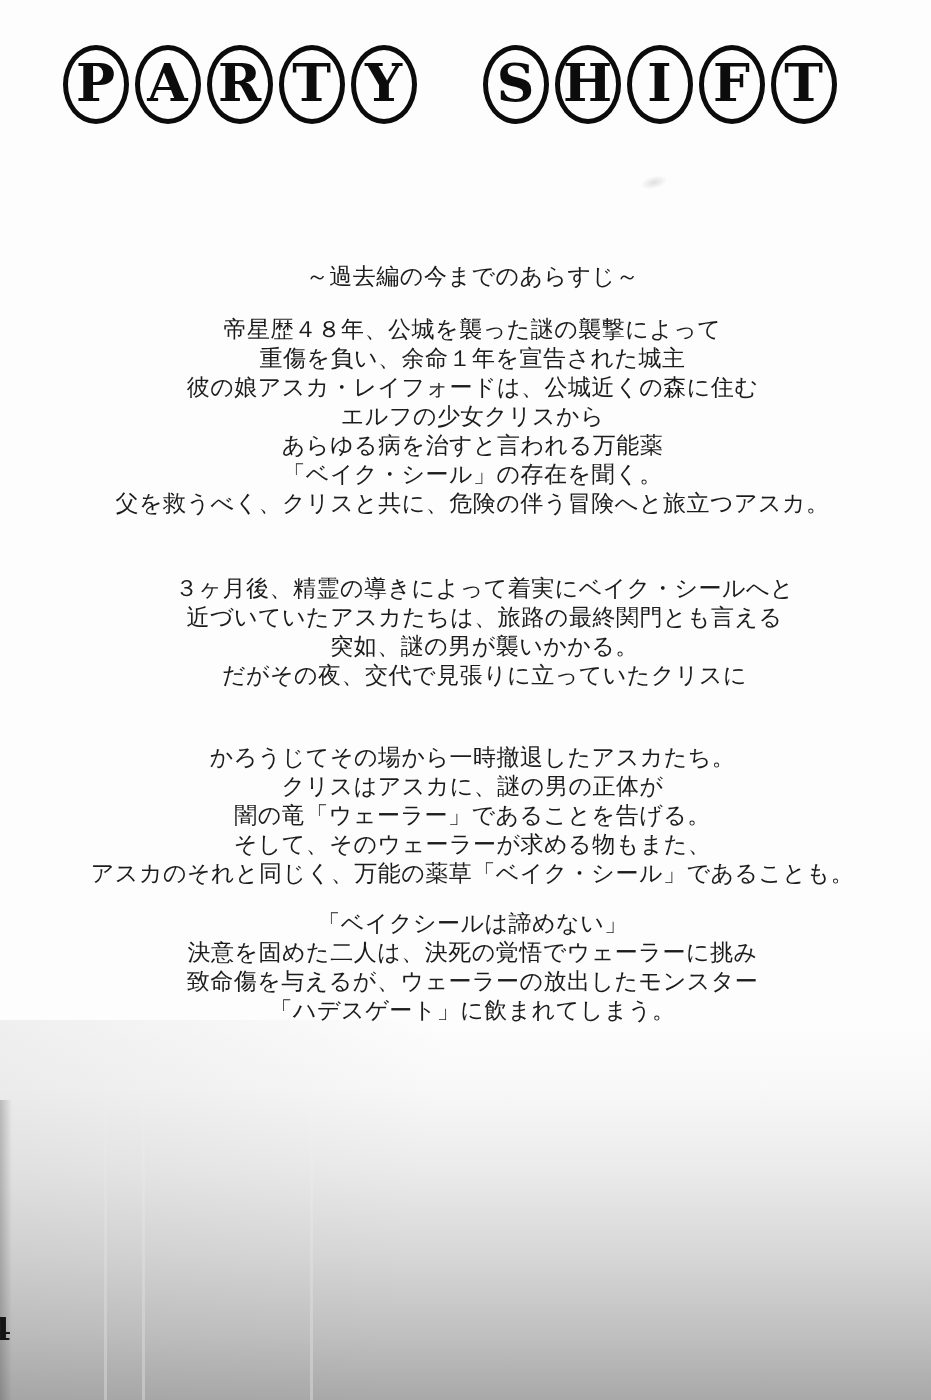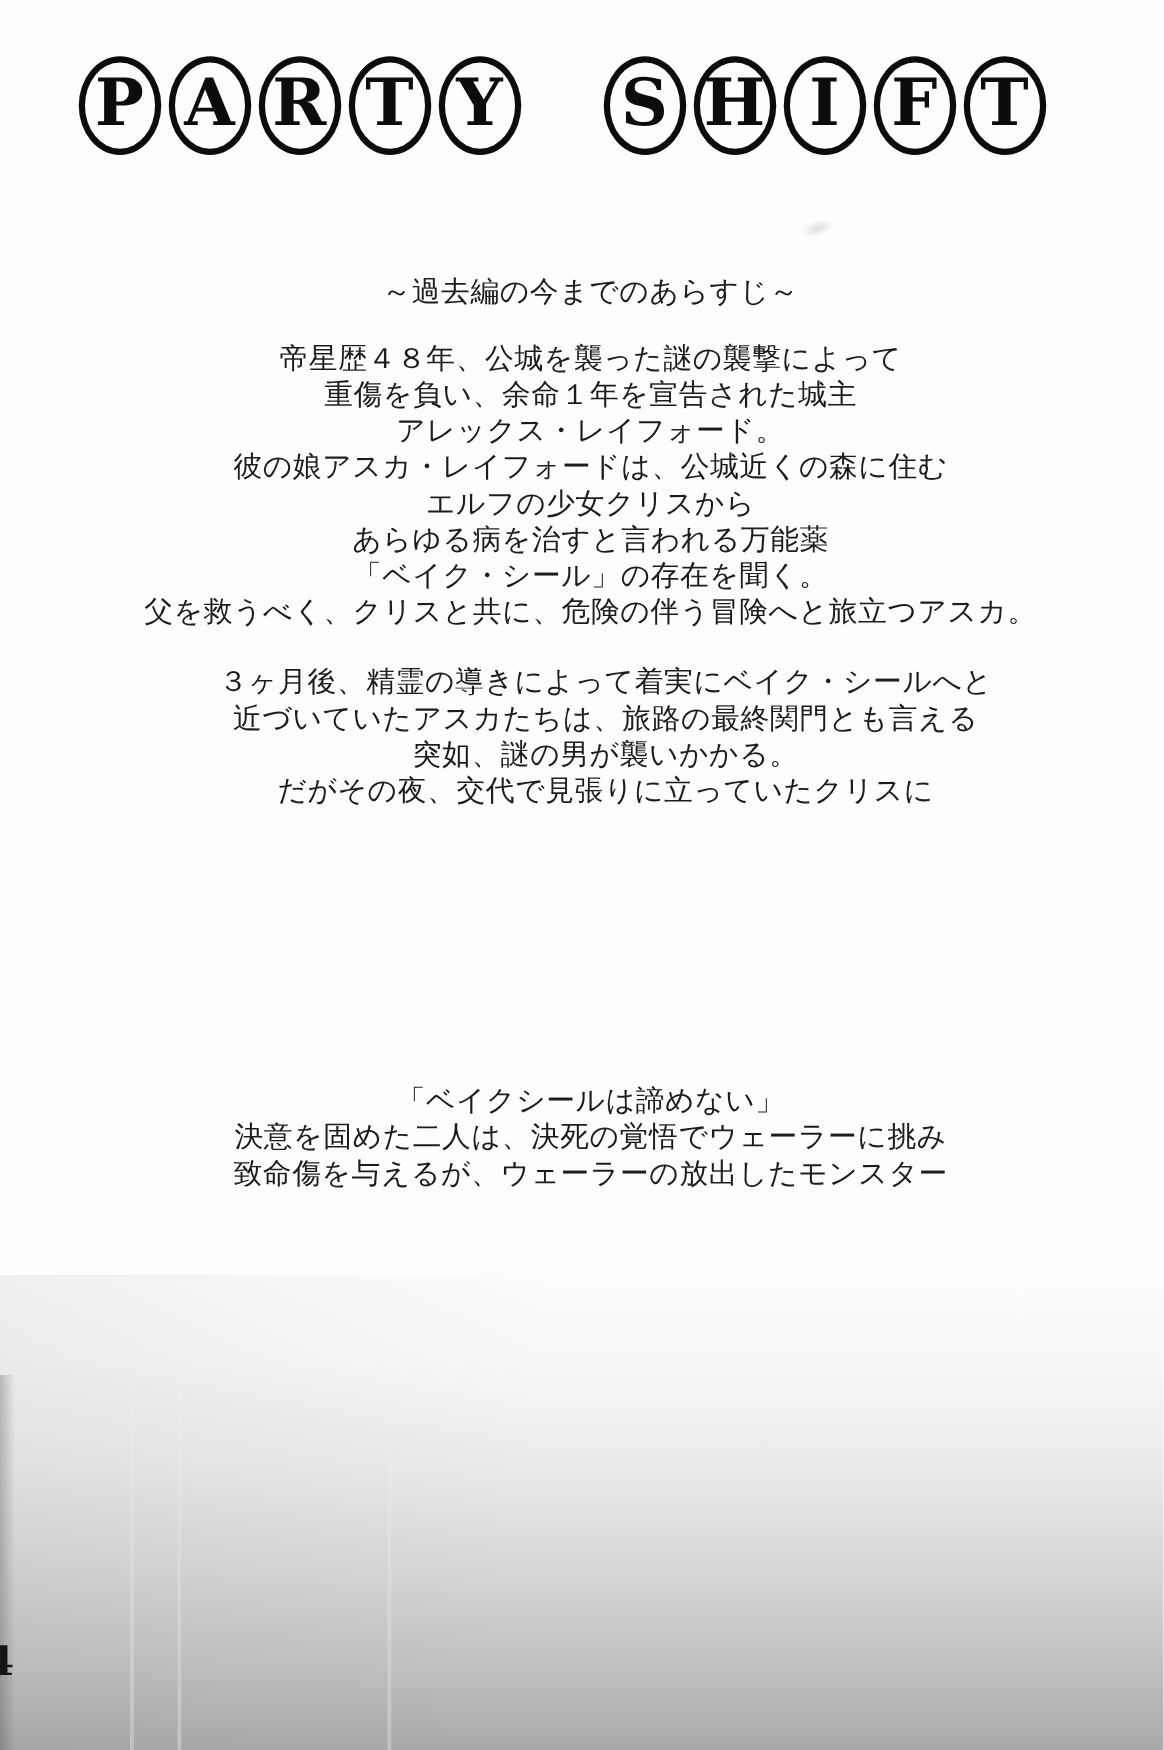--- a/index.html
+++ b/index.html
@@ -54,20 +54,21 @@
     position: absolute;
     left: 0;
     width: 100%;
     box-sizing: border-box;
     padding-left: 14px;
     text-align: center;
     font-size: 23px;
     line-height: 29px;
     letter-spacing: 0.5px;
     color: #1c1c1c;
+    margin-top: 43px;
   }
   .subtitle   { top: 219px; }
   .para-1     { top: 272px; font-family: Liberation Serif, serif; }
   .para-2     { top: 531px; padding-left: 38px; }
   .para-3     { top: 700px; }
   .para-4     { top: 866px; text-align: center; }
   .closing    { top: 1004px; }
 
   
   .bottom-fade {
@@ -150,40 +151,47 @@
       <span class="circle-letter">F</span>
       <span class="circle-letter">T</span>
     </div>
   </div>
 
   <div class="txt subtitle">～過去編の今までのあらすじ～</div>
 
   <div class="txt para-1">
     <div class="line">帝星歴４８年、公城を襲った謎の襲撃によって</div>
     <div class="line">重傷を負い、余命１年を宣告された城主</div>
-    <div class="line">アレックス・レイフォード。</div>
     <div class="line">彼の娘アスカ・レイフォードは、公城近くの森に住む</div>
     <div class="line">エルフの少女クリスから</div>
     <div class="line">あらゆる病を治すと言われる万能薬</div>
     <div class="line">「ベイク・シール」の存在を聞く。</div>
     <div class="line">父を救うべく、クリスと共に、危険の伴う冒険へと旅立つアスカ。</div>
   </div>
 
   <div class="txt para-2">
     <div class="line">３ヶ月後、精霊の導きによって着実にベイク・シールへと</div>
     <div class="line">近づいていたアスカたちは、旅路の最終関門とも言える</div>
     <div class="line">突如、謎の男が襲いかかる。</div>
     <div class="line">だがその夜、交代で見張りに立っていたクリスに</div>
   </div>
 
+  <div class="txt para-3">
+    <div class="line">かろうじてその場から一時撤退したアスカたち。</div>
+    <div class="line">クリスはアスカに、謎の男の正体が</div>
+    <div class="line">闇の竜「ウェーラー」であることを告げる。</div>
+    <div class="line">そして、そのウェーラーが求める物もまた、</div>
+    <div class="line">アスカのそれと同じく、万能の薬草「ベイク・シール」であることも。</div>
+  </div>
 
   <div class="txt para-4">
     <div class="line">「ベイクシールは諦めない」</div>
     <div class="line">決意を固めた二人は、決死の覚悟でウェーラーに挑み</div>
     <div class="line">致命傷を与えるが、ウェーラーの放出したモンスター</div>
+    <div class="line">「ハデスゲート」に飲まれてしまう。</div>
   </div>
 
 
   <div class="smudge"></div>
   <div class="bottom-fade"></div>
   <div class="left-edge-shadow"></div>
   <div class="scan-streak streak-a"></div>
   <div class="scan-streak streak-b"></div>
   <div class="scan-streak streak-c"></div>
 

